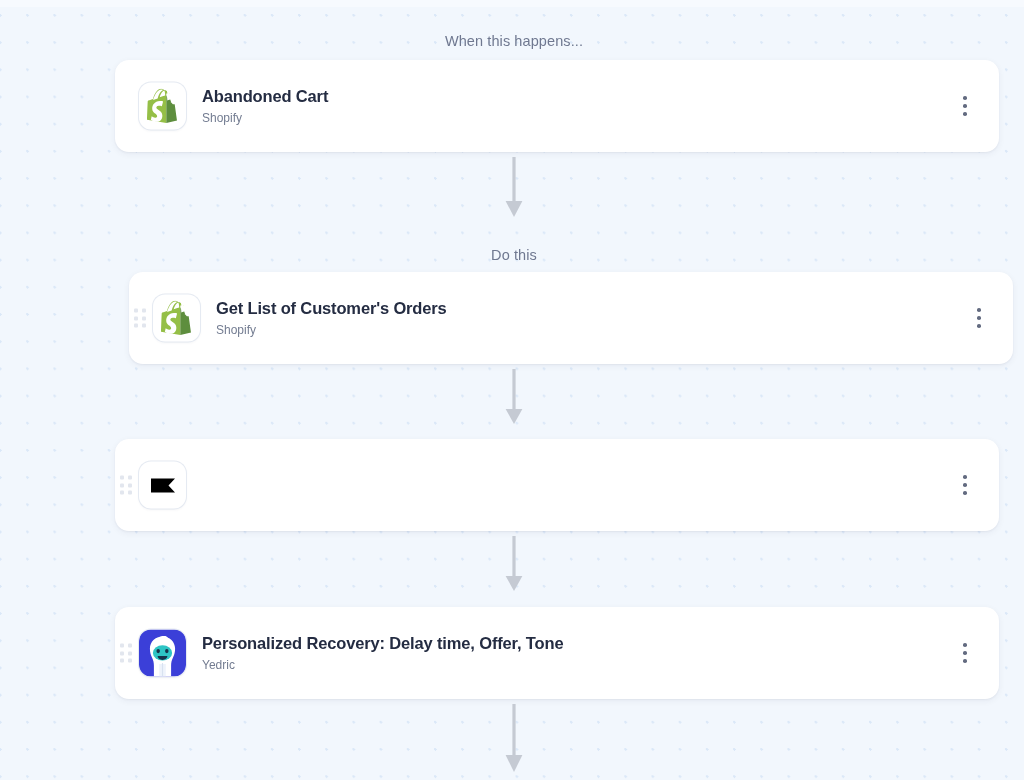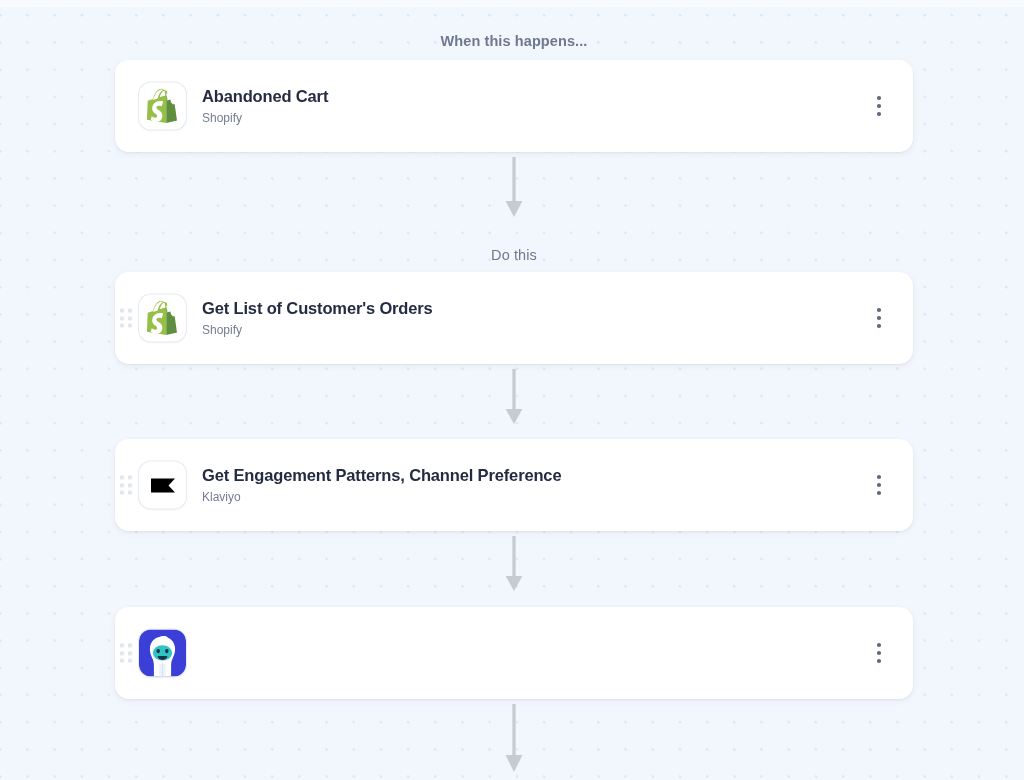--- a/index.html
+++ b/index.html
@@ -48,38 +48,38 @@
 
   
   .flow-label {
     width: 798px;
     text-align: center;
     font-size: 14.5px;
     color: #6f7890;
     letter-spacing: 0.1px;
     line-height: 1;
   }
-  .label-when { position: absolute; top: 34px; left: 0; font-weight: bold; }
+  .label-when { position: absolute; top: 34px; left: 0; }
   .label-do   { position: absolute; top: 248px; left: 0; }
 
   
   .card {
     position: absolute;
     left: 0;
-    width: 798px;
+    width: 884px;
     height: 92px;
     background: #ffffff;
     border-radius: 14px;
     box-shadow: 0 1px 2px rgba(28,44,80,0.055),
                 0 2px 7px rgba(28,44,80,0.055);
     display: flex;
     align-items: center;
   }
   .card-1 { top: 60px; }
-  .card-2 { top: 272px; }
+  .card-2 { top: 272px; margin-left: 14px; }
   .card-3 { top: 439px; }
   .card-4 { top: 607px; }
 
   
   .drag-handle {
     position: absolute;
     left: 5px;
     top: 50%;
     transform: translateY(-50%);
     width: 12px;
@@ -261,24 +261,20 @@
           <span></span>
         <span></span>
           <span></span>
           <span></span>
       </div>
       <div class="icon-tile">
         <svg width="30" height="30" viewBox="0 0 30 30" aria-hidden="true">
           <path d="M3 8 H27 L20.5 15 L27 22 H3 Z" fill="#000000"></path>
         </svg>
       </div>
-      <div class="card-text">
-        <div class="card-title">Get Engagement Patterns, Channel Preference</div>
-        <div class="card-subtitle">Klaviyo</div>
-      </div>
       <div class="kebab">
         <i></i>
         <i></i>
         <i></i>
       </div>
     </div>
 
     <div class="arrow arrow-3">
       <svg viewBox="0 0 22 57" preserveAspectRatio="none" aria-hidden="true">
         <line x1="11" y1="0" x2="11" y2="41" stroke="#c5cad3" stroke-width="3.2"></line>
@@ -302,20 +298,22 @@
           <path d="M24.6 6.6c1.9-.2 3.6.4 4.1 1.6.5 1.2-.4 2.5-2 3.2-.9.4-1.9.5-2.8.4.8.5 1.3 1.2 1.2 1.9-.1.9-1.2 1.5-2.5 1.4-1.3-.1-2.2-.9-2.1-1.8.1-.7.7-1.2 1.6-1.5-1.1-.2-2-.7-2.4-1.5-.6-1.3.4-2.8 2.3-3.3.9-.3 1.8-.4 2.6-.4z" fill="#ffffff"></path>
           <ellipse cx="23.5" cy="23.4" rx="9.6" ry="7.6" fill="#2ec4c4"></ellipse>
           <ellipse cx="19.2" cy="21.6" rx="1.75" ry="2.1" fill="#15324a"></ellipse>
           <ellipse cx="27.8" cy="21.6" rx="1.75" ry="2.1" fill="#15324a"></ellipse>
           <path d="M18.6 26.6h9.8c0 2.3-2.2 3.9-4.9 3.9s-4.9-1.6-4.9-3.9z" fill="#15324a"></path>
           <path d="M20.2 34.5h6.6v12.5h-6.6z" fill="#eef3fb"></path>
           <path d="M23.5 33.6v13.4" stroke="#d8e2f0" stroke-width="1.1" fill="none"></path>
         </svg>
       </div>
       <div class="card-text">
+        <div class="card-title">Personalized Recovery: Delay time, Offer, Tone</div>
+        <div class="card-subtitle">Yedric</div>
       </div>
       <div class="kebab">
         <i></i>
         <i></i>
         <i></i>
       </div>
     </div>
 
     <div class="arrow arrow-4">
       <svg viewBox="0 0 22 70" preserveAspectRatio="none" aria-hidden="true">

